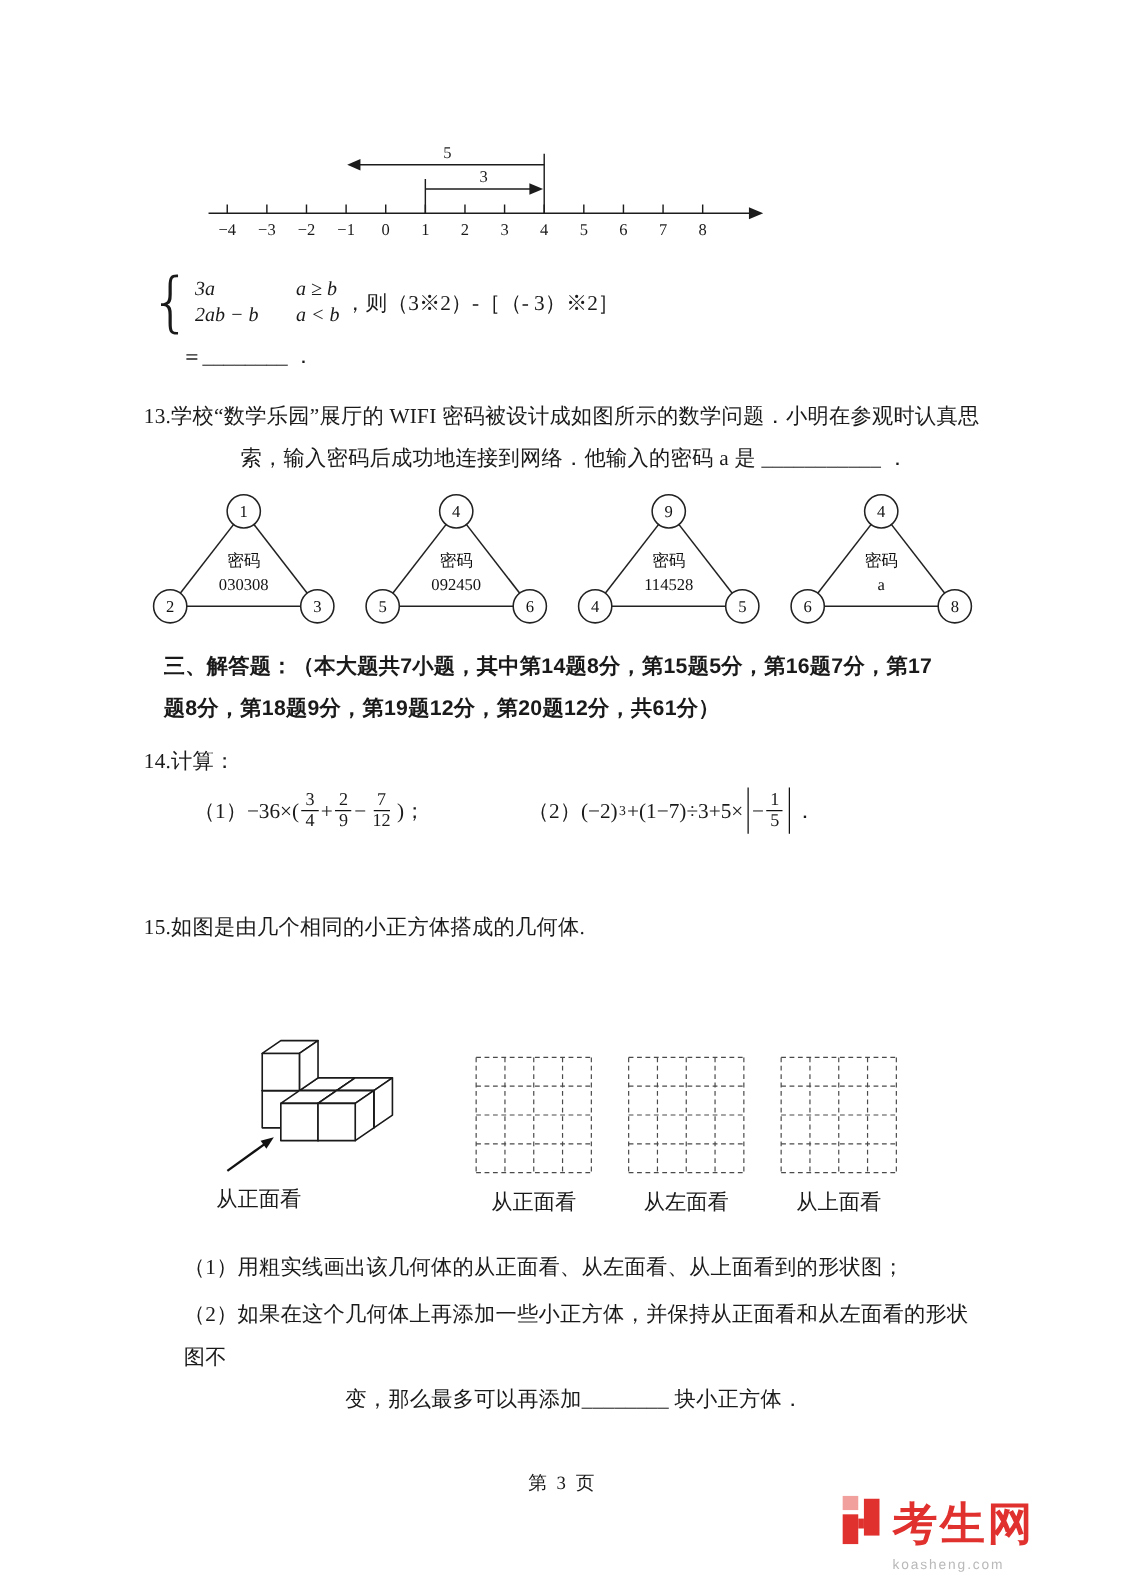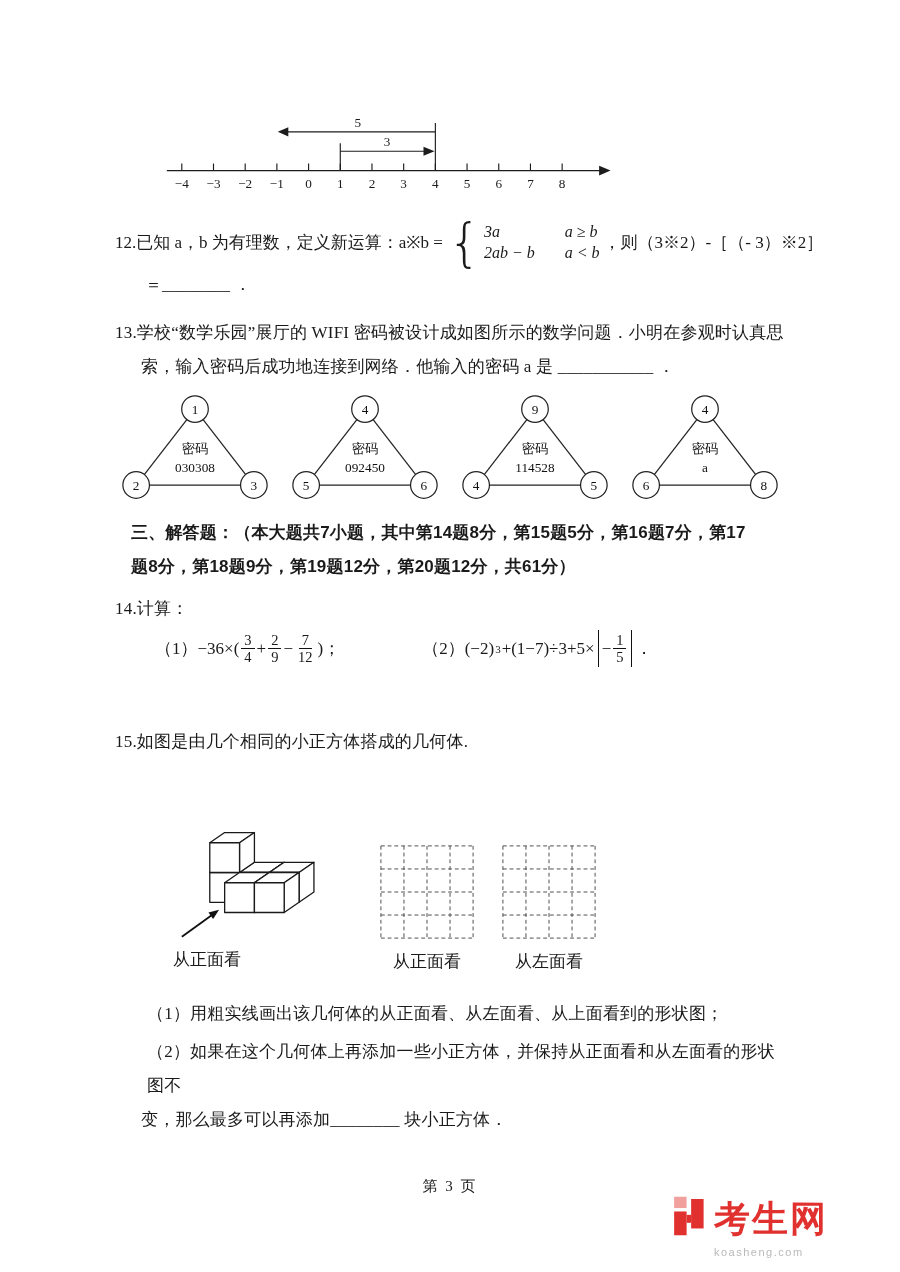--- a/index.html
+++ b/index.html
@@ -8,21 +8,21 @@
     background:#ffffff;
     color:#1a1a1a;
     font-family:"Liberation Serif","DejaVu Serif",serif;
     font-size:17px;
     position:relative;
     overflow:hidden;
   }
   .content { padding:116px 108px 0 115px; }
 
   .cnline { line-height:34px; letter-spacing:.2px; }
-  .indent { margin-left:26px; }
+  .indent { margin-left:12px;text-align:center; }
   .bold { font-weight:700; font-family:"Liberation Sans","DejaVu Sans",sans-serif;margin-left:16px; }
 
   
   .nl-wrap { margin-left:44px; }
   .nl-svg { width:455px; height:81px; display:block; }
   .nl-svg line { stroke:#1c1c1c; stroke-width:1.3; }
   .nl-svg .axis { stroke-width:1.5; }
   .nl-svg polygon { fill:#1c1c1c; }
   .nl-svg text { font-size:15px; fill:#1a1a1a; text-anchor:middle; font-family:inherit; }
 
@@ -125,21 +125,20 @@
 
       <line x1="205" y1="31" x2="205" y2="62"></line>
       <line x1="205" y1="40" x2="301" y2="40"></line>
       <polygon points="312,40 299.5,34.8 299.5,45.2"></polygon>
       <text x="258" y="34">3</text>
     </svg>
   </div>
 
   <div>
     <div class="q12-main">
-      <span>12.已知 a，b 为有理数，定义新运算：a※b =</span>
       <span class="brace">{</span>
       <span class="cases">
         <span class="math">3a</span>
         <span class="math">a ≥ b</span>
         <span class="math">2ab − b</span>
         <span class="math">a &lt; b</span>
       </span>
       <span>，则（3※2）-［（- 3）※2］</span>
     </div>
     <div class="q12-answer">＝________ ．</div>
@@ -307,20 +306,35 @@
             <line x1="2" y1="98" x2="98" y2="98"></line>
           <line x1="2" y1="2" x2="2" y2="98"></line>
             <line x1="26" y1="2" x2="26" y2="98"></line>
             <line x1="50" y1="2" x2="50" y2="98"></line>
             <line x1="74" y1="2" x2="74" y2="98"></line>
             <line x1="98" y1="2" x2="98" y2="98"></line>
         </svg>
         <div class="grid-label">从左面看</div>
       </div>
 
+      <div class="grid-block">
+        <svg class="dash-grid" viewBox="0 0 100 100">
+          <line x1="2" y1="2" x2="98" y2="2"></line>
+            <line x1="2" y1="26" x2="98" y2="26"></line>
+            <line x1="2" y1="50" x2="98" y2="50"></line>
+            <line x1="2" y1="74" x2="98" y2="74"></line>
+            <line x1="2" y1="98" x2="98" y2="98"></line>
+          <line x1="2" y1="2" x2="2" y2="98"></line>
+            <line x1="26" y1="2" x2="26" y2="98"></line>
+            <line x1="50" y1="2" x2="50" y2="98"></line>
+            <line x1="74" y1="2" x2="74" y2="98"></line>
+            <line x1="98" y1="2" x2="98" y2="98"></line>
+        </svg>
+        <div class="grid-label">从上面看</div>
+      </div>
     </div>
 
     <div class="cnline q15-p1" style="margin-left:32px">（1）用粗实线画出该几何体的从正面看、从左面看、从上面看到的形状图；</div>
     <div class="q15-p2">
       <div class="cnline" style="margin-left:32px">（2）如果在这个几何体上再添加一些小正方体，并保持从正面看和从左面看的形状图不</div>
       <div class="cnline indent">变，那么最多可以再添加________ 块小正方体．</div>
     </div>
   </div>
 
 </div>

